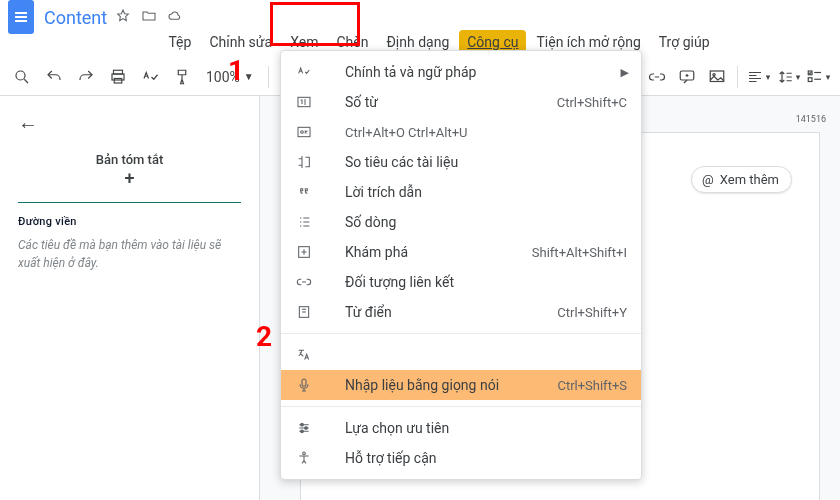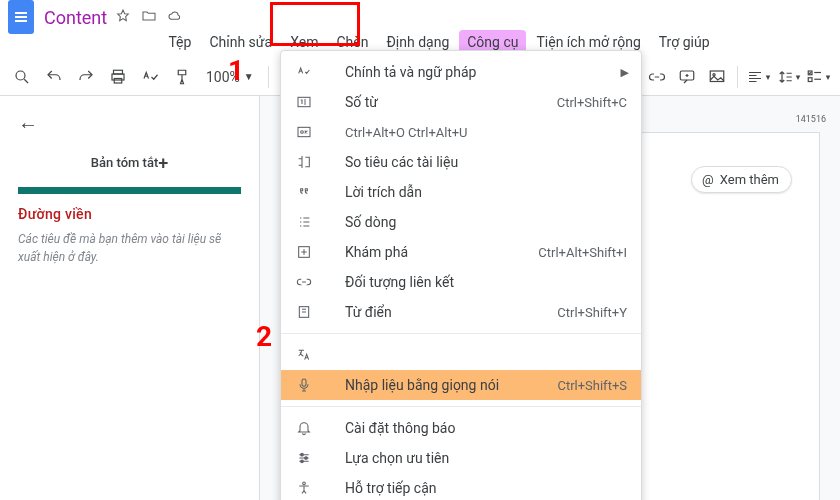--- a/index.html
+++ b/index.html
@@ -2,51 +2,51 @@
 <html><head>
 <meta charset="utf-8">
 <style>
 * { margin: 0; padding: 0; box-sizing: border-box; font-family: "Google Sans", Roboto, Arial, sans-serif; }
 body { background: #fff; width: 840px; height: 500px; overflow: hidden; position: relative; font-size: 14px; color: #3c4043; }
 
 
 .titlebar { display: flex; align-items: center; padding: 6px 8px 0 8px; height: 28px; }
 .doc-icon { width: 26px; height: 34px; background: #4285f4; border-radius: 3px; margin-right: 10px; position: relative; display:flex; align-items:center; justify-content:center;}
 .doc-icon::after { content:""; width:12px; height:2px; background:#fff; box-shadow:0 4px 0 #fff, 0 -4px 0 #fff; }
-.doc-title { font-size: 18px; color: #a21caf; margin-right: 8px; }
+.doc-title { font-size: 18px; color: #3b82f6; margin-right: 8px; }
 .title-icons { display: flex; gap: 10px; color: #5f6368; }
 .title-icons span svg { width:16px; height:16px; }
 
 
 .menubar { display: flex; gap: 2px; padding: 2px 6px 4px 44px; font-size: 14px; color: #3c4043; position: relative; justify-content: center; }
 .menu-item { padding: 4px 8px; border-radius: 4px; cursor: pointer; }
-.menu-item.active { background: #f0abfc; }
+.menu-item.active { background: #eab308; text-decoration: underline; }
 
 
 .redbox1 { position: absolute; border: 3px solid #ff0000; pointer-events: none; }
 
 
 .toolbar { display: flex; align-items: center; gap: 4px; padding: 4px 8px; border-bottom: 1px solid #dadce0; height: 38px; color:#444746;}
 .tbtn { width: 28px; height: 28px; display: flex; align-items: center; justify-content: center; border-radius: 4px; cursor:pointer;}
 .tbtn svg { width:18px; height:18px; stroke:#444746; fill:none; stroke-width:1.6;}
 .zoom { display:flex; align-items:center; gap:4px; padding:0 6px; font-size:14px;}
 .zoom .caret { font-size:10px; }
 .tsep { width:1px; height:22px; background:#dadce0; margin:0 4px;}
 .toolbar-text { font-size:14px; padding:0 4px;}
 
 
 .anno-num { position:absolute; color:#ff0000; font-size:28px; font-weight:700; z-index:50;}
 
 
 .main { display:flex; height: calc(500px - 28px - 28px - 38px); }
 .sidebar { width: 260px; border-right: 1px solid #dadce0; padding: 14px 18px; position:relative;}
 .back-arrow { font-size:20px; color:#3c4043; cursor:pointer; margin-bottom:18px; display:inline-block;}
-.summary-row { display:flex; justify-content:center; align-items:center; font-size:13px; font-weight:500; color:#3c4043; padding-bottom:14px;}
+.summary-row { display:flex; justify-content:center; align-items:center; font-size:13px; font-weight:500; color:#3c4043; padding-bottom:14px;flex-direction:column;}
 .summary-row .plus { font-size:18px; cursor:pointer; color:#3c4043;}
-.outline-hdr { font-size:14px; color:#b91c1c; font-weight:500; letter-spacing:.3px; padding:12px 0 8px; border-top:7px solid #0f766e;}
+.outline-hdr { font-size:11px; color:#0f172a; font-weight:500; letter-spacing:.3px; padding:12px 0 8px; border-top:1px solid #0f766e;}
 .outline-hint { font-size:12px; color:#80868b; font-style:italic; line-height:1.5;}
 
 .canvas { flex:1; background:#f8f9fa; position:relative; }
 .page { position:absolute; left:40px; top:36px; right:20px; bottom:0; background:#fff; border:1px solid #dadce0; border-bottom:none;}
 .ruler-h { position:absolute; top:18px; left:40px; right:10px; height:16px; display:flex; font-size:9px; color:#5f6368; }
 
 .xem-them { position:absolute; right:48px; top:70px; background:#fff; border:1px solid #dadce0; border-radius:16px; padding:5px 12px 5px 10px; display:flex; align-items:center; gap:6px; font-size:13px; color:#3c4043; box-shadow:0 1px 2px rgba(0,0,0,.1);}
 
 
 .dropdown { position:absolute; left:280px; top:50px; width:362px; background:#fff; border:1px solid #dadce0; border-radius:4px; box-shadow:0 2px 10px rgba(0,0,0,.2); z-index:40; padding:6px 0;}
@@ -265,21 +265,21 @@
       <span class="dd-label">Số dòng</span>
     </div>
     <div class="dd-item">
       <span class="dd-icon">
         <svg viewBox="0 0 24 24">
           <rect x="4" y="4" width="16" height="16"></rect>
           <path d="M12 8v8M8 12h8"></path>
         </svg>
       </span>
       <span class="dd-label">Khám phá</span>
-      <span class="dd-short">Ctrl+Alt+Shift+I</span>
+      <span class="dd-short">Shift+Alt+Shift+I</span>
     </div>
     <div class="dd-item">
       <span class="dd-icon">
         <svg viewBox="0 0 24 24">
           <path d="M9 12h6M8 8H6a4 4 0 000 8h2M16 8h2a4 4 0 010 8h-2"></path>
         </svg>
       </span>
       <span class="dd-label">Đối tượng liên kết</span>
     </div>
     <div class="dd-item">
@@ -304,28 +304,20 @@
       <span class="dd-icon">
         <svg viewBox="0 0 24 24">
           <rect x="9" y="3" width="6" height="11" rx="3"></rect>
           <path d="M6 11a6 6 0 0012 0M12 17v4M9 21h6"></path>
         </svg>
       </span>
       <span class="dd-label">Nhập liệu bằng giọng nói</span>
       <span class="dd-short">Ctrl+Shift+S</span>
     </div>
     <div class="dd-sep"></div>
-    <div class="dd-item">
-      <span class="dd-icon">
-        <svg viewBox="0 0 24 24">
-          <path d="M6 16V10a6 6 0 0112 0v6l2 2H4zM10 20a2 2 0 004 0"></path>
-        </svg>
-      </span>
-      <span class="dd-label">Cài đặt thông báo</span>
-    </div>
     <div class="dd-item">
       <span class="dd-icon">
         <svg viewBox="0 0 24 24">
           <path d="M5 7h14M5 12h14M5 17h14"></path>
           <circle cx="9" cy="7" r="2" fill="#5f6368"></circle>
           <circle cx="15" cy="12" r="2" fill="#5f6368"></circle>
           <circle cx="9" cy="17" r="2" fill="#5f6368"></circle>
         </svg>
       </span>
       <span class="dd-label">Lựa chọn ưu tiên</span>

